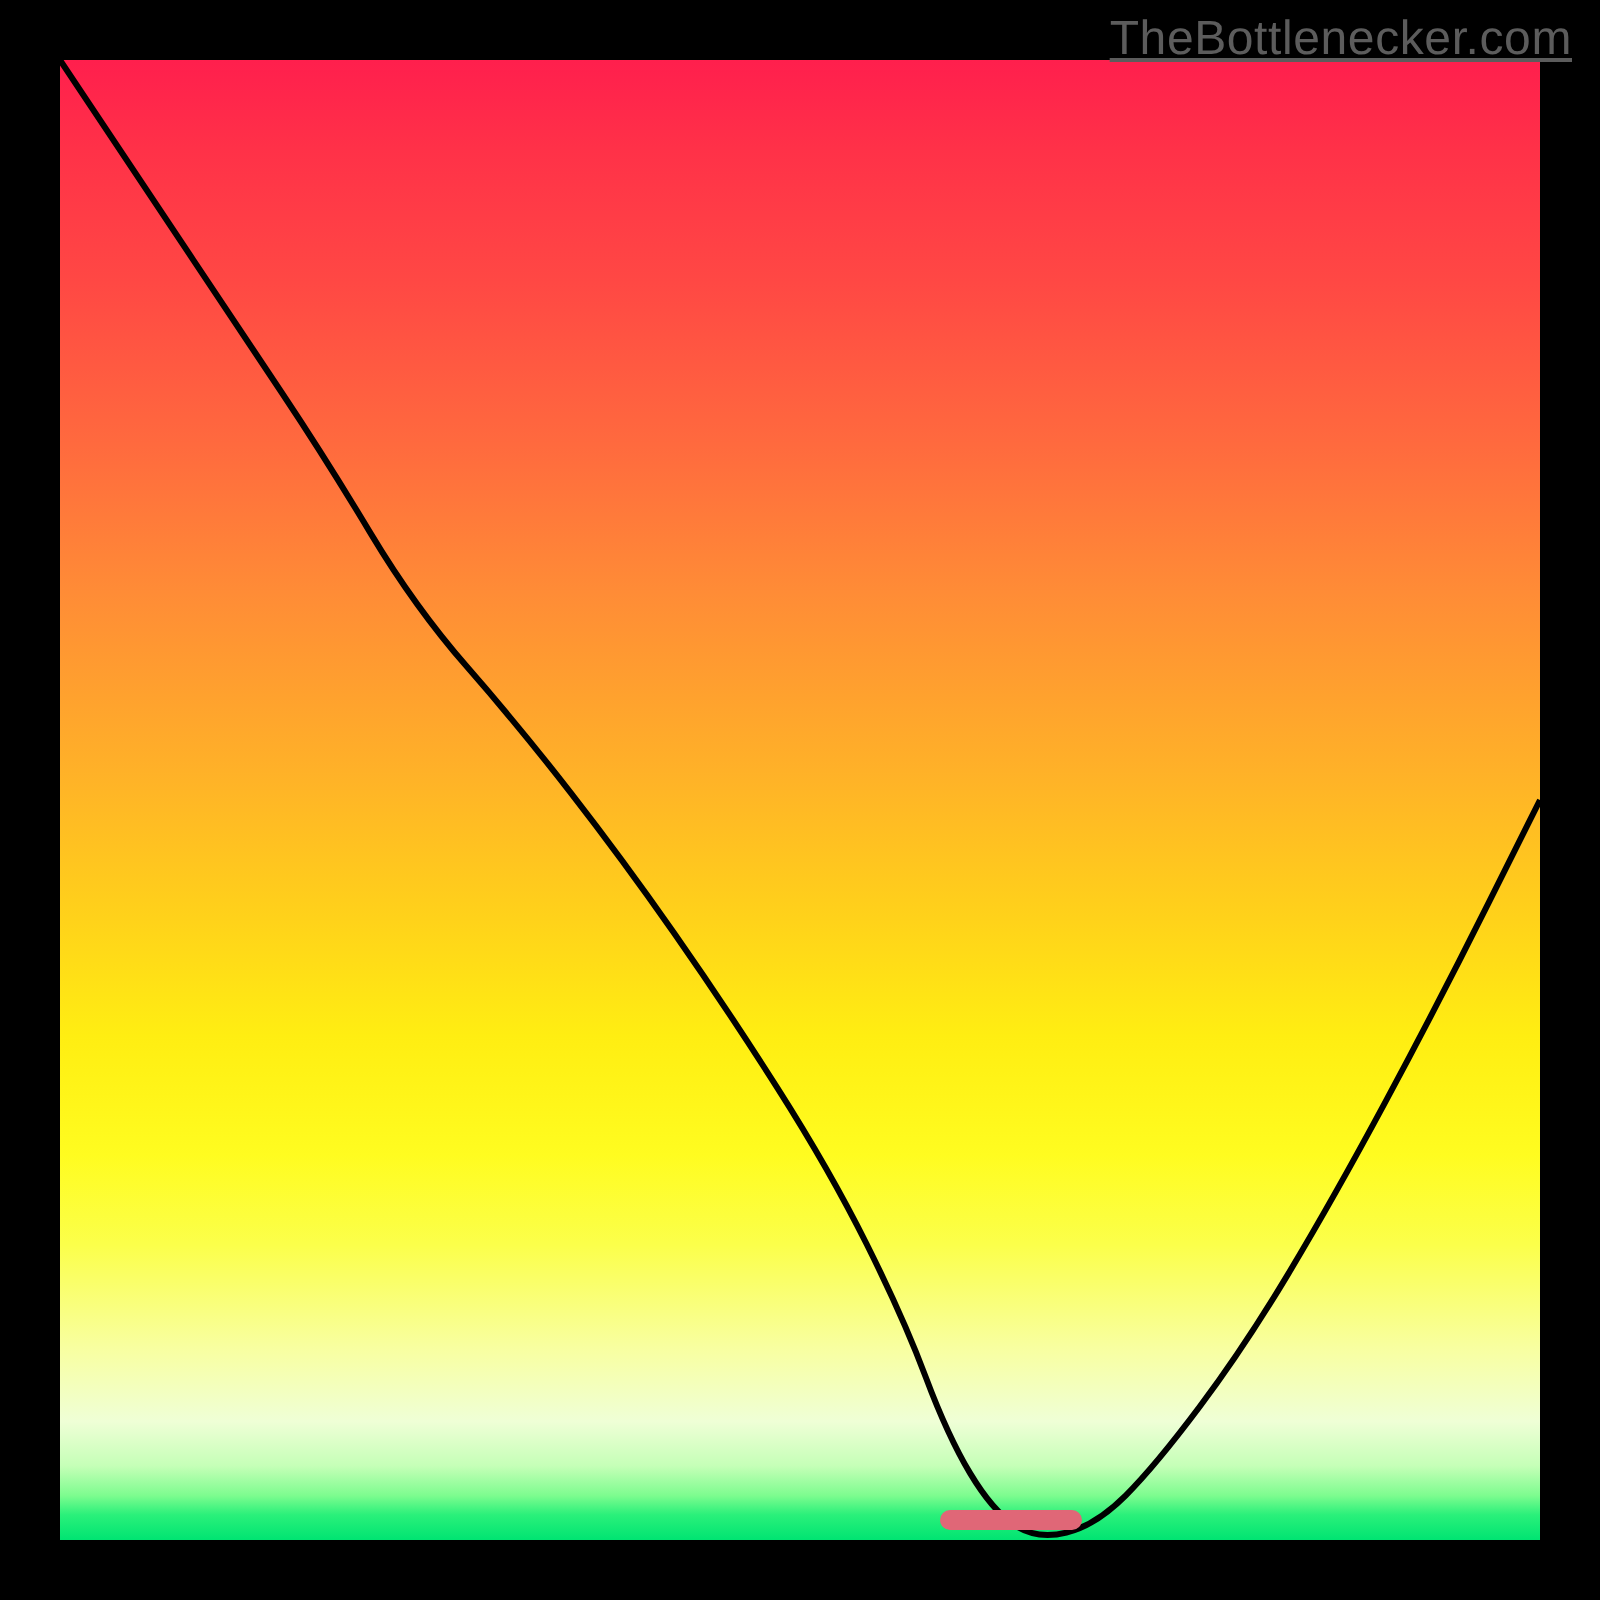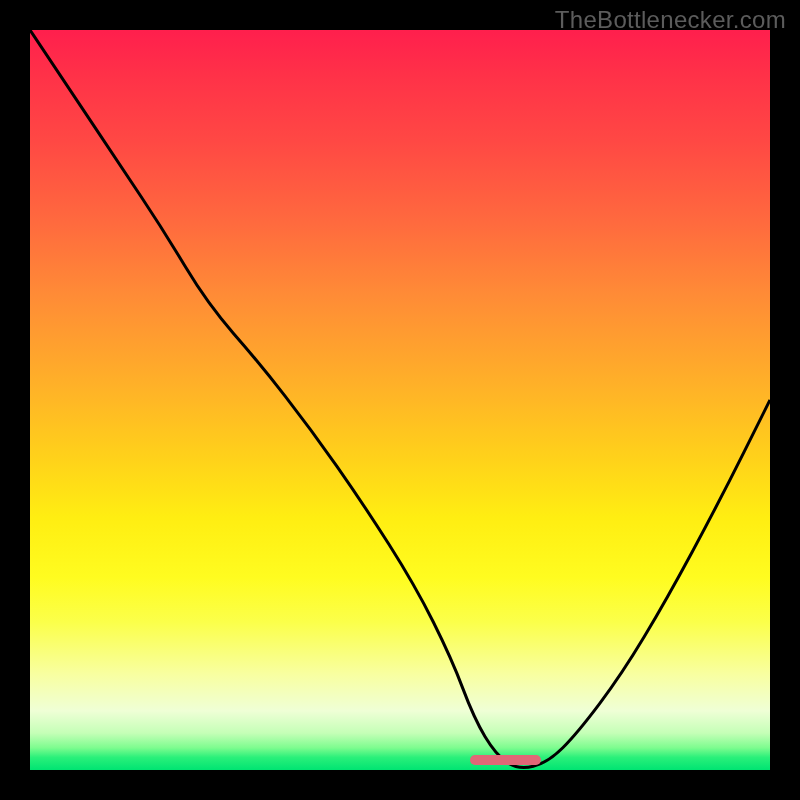--- a/index.html
+++ b/index.html
@@ -67,20 +67,21 @@
     border-radius: 999px;
   }
   .watermark {
     position: absolute;
     top: 6px;
     right: 14px;
     color: #5c5c5c;
     font-size: 24px;
     letter-spacing: 0.3px;
     user-select: none;
+    text-decoration: underline;
   }
 </style>
 </head>
 <body>
 
 <div class="stage">
 
   <div class="plot">
 
     <div class="gradient"></div>

